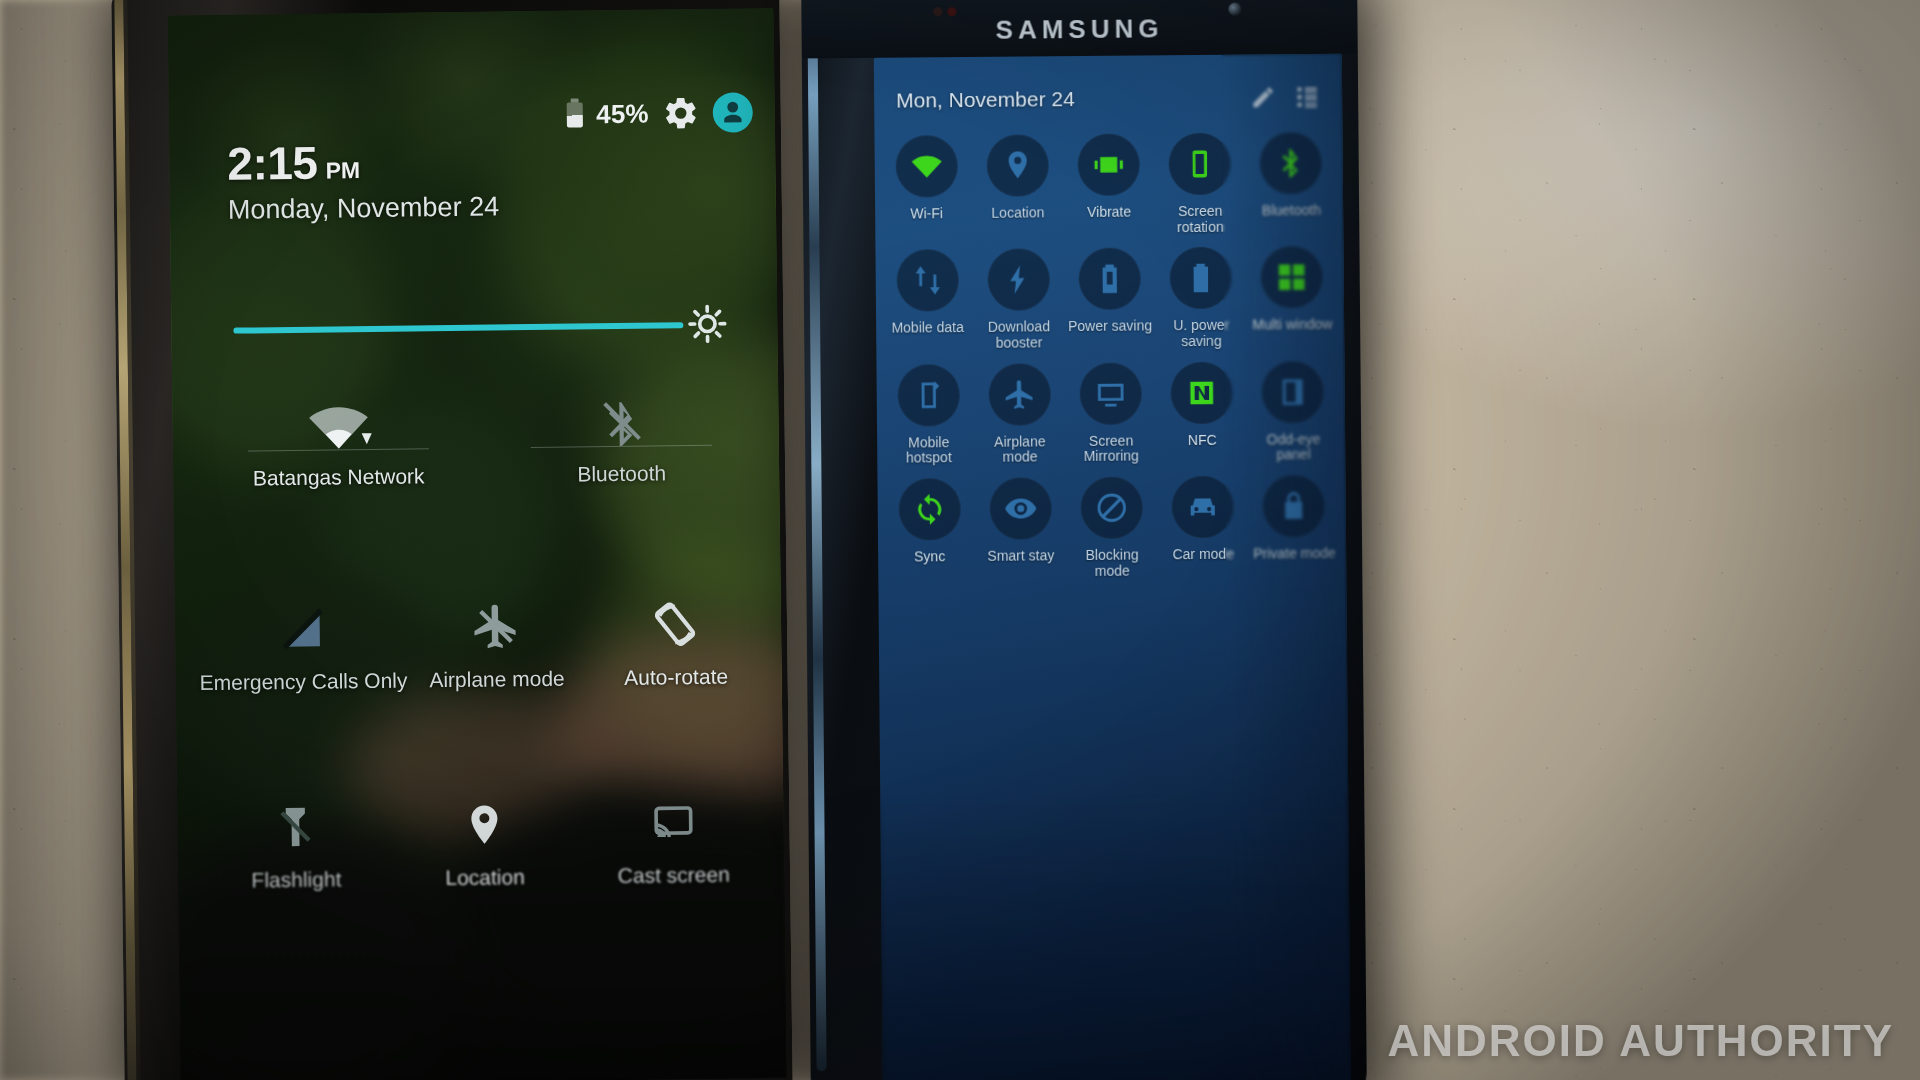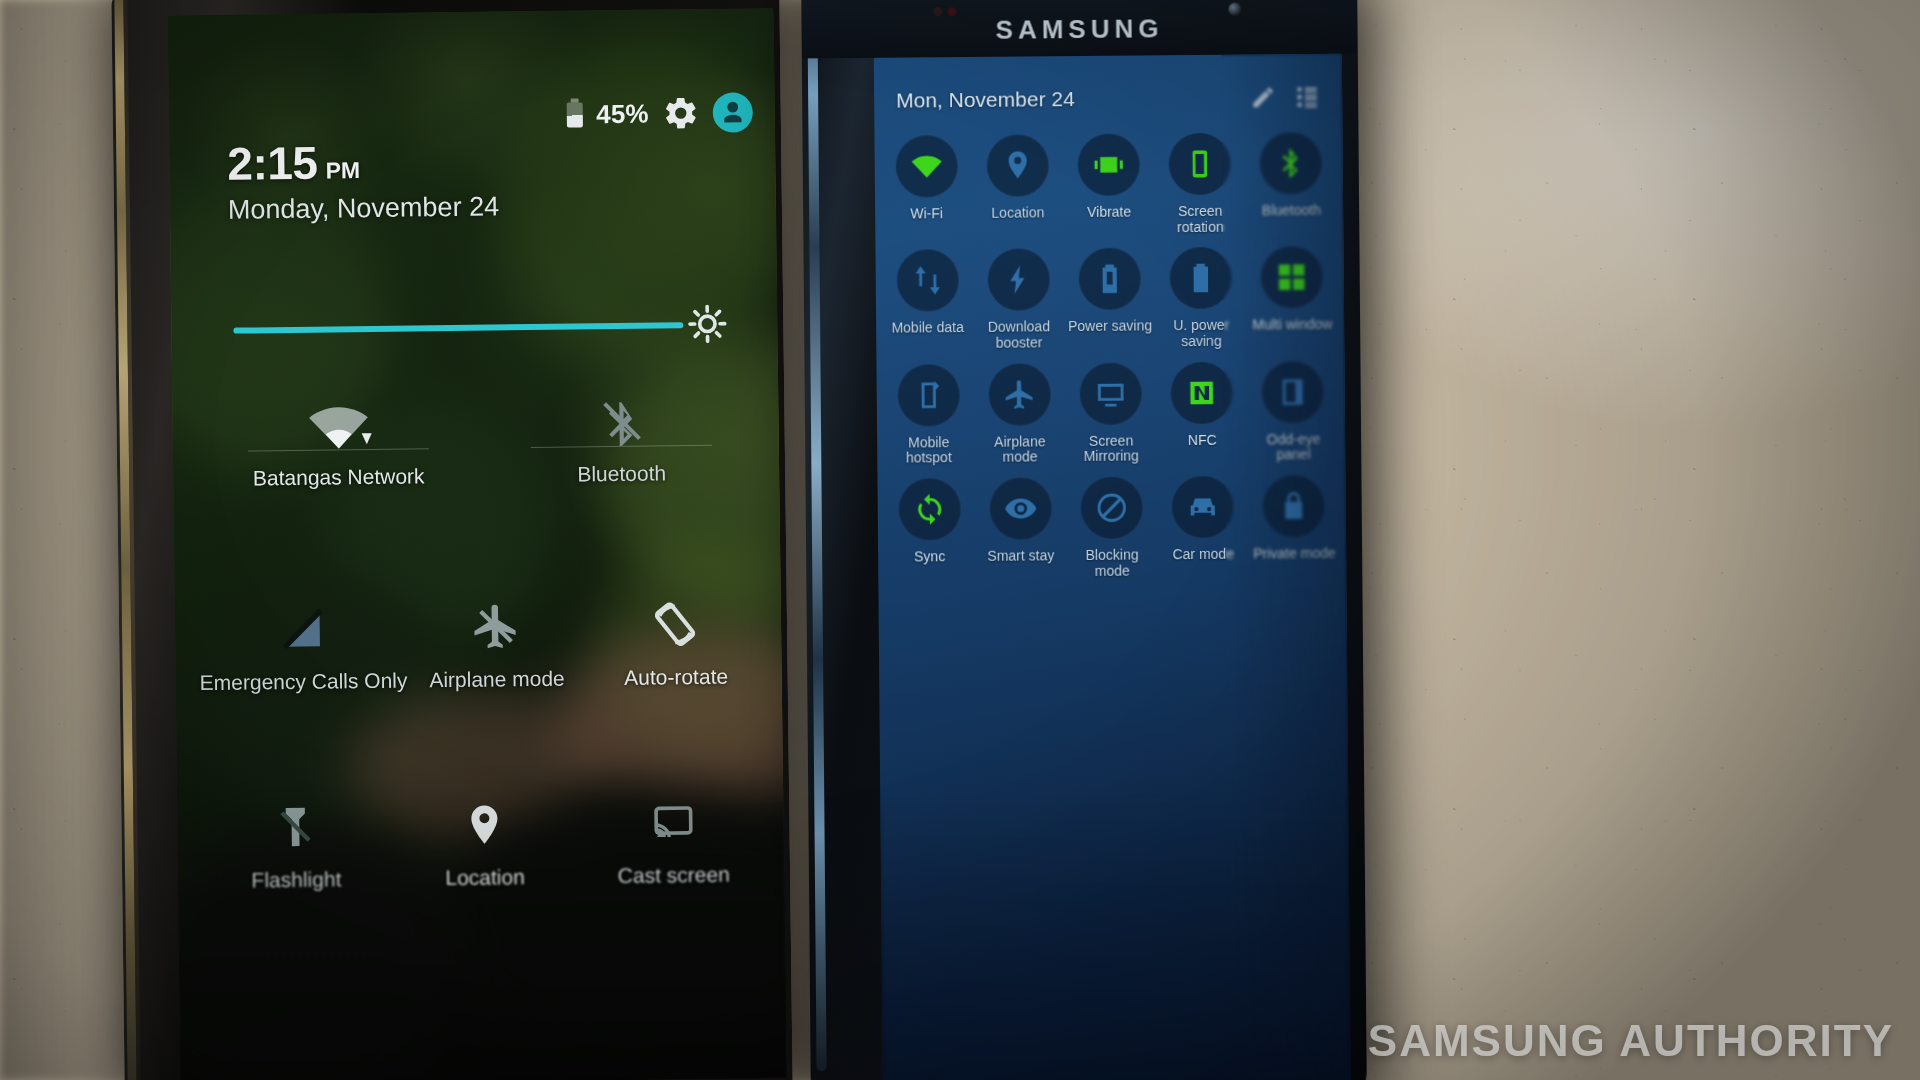--- a/index.html
+++ b/index.html
@@ -590,14 +590,14 @@
           </div>
         </div>
 
       <div id="right-blur-bottom"></div>
       <div id="right-blur-right"></div>
     </div>
   </div>
 
   <div id="dof"></div>
 
-  <div id="watermark">SAMSUNG AUTHORITY</div>
+  <div id="watermark">ANDROID AUTHORITY</div>
 </div>
 
 </body></html>

